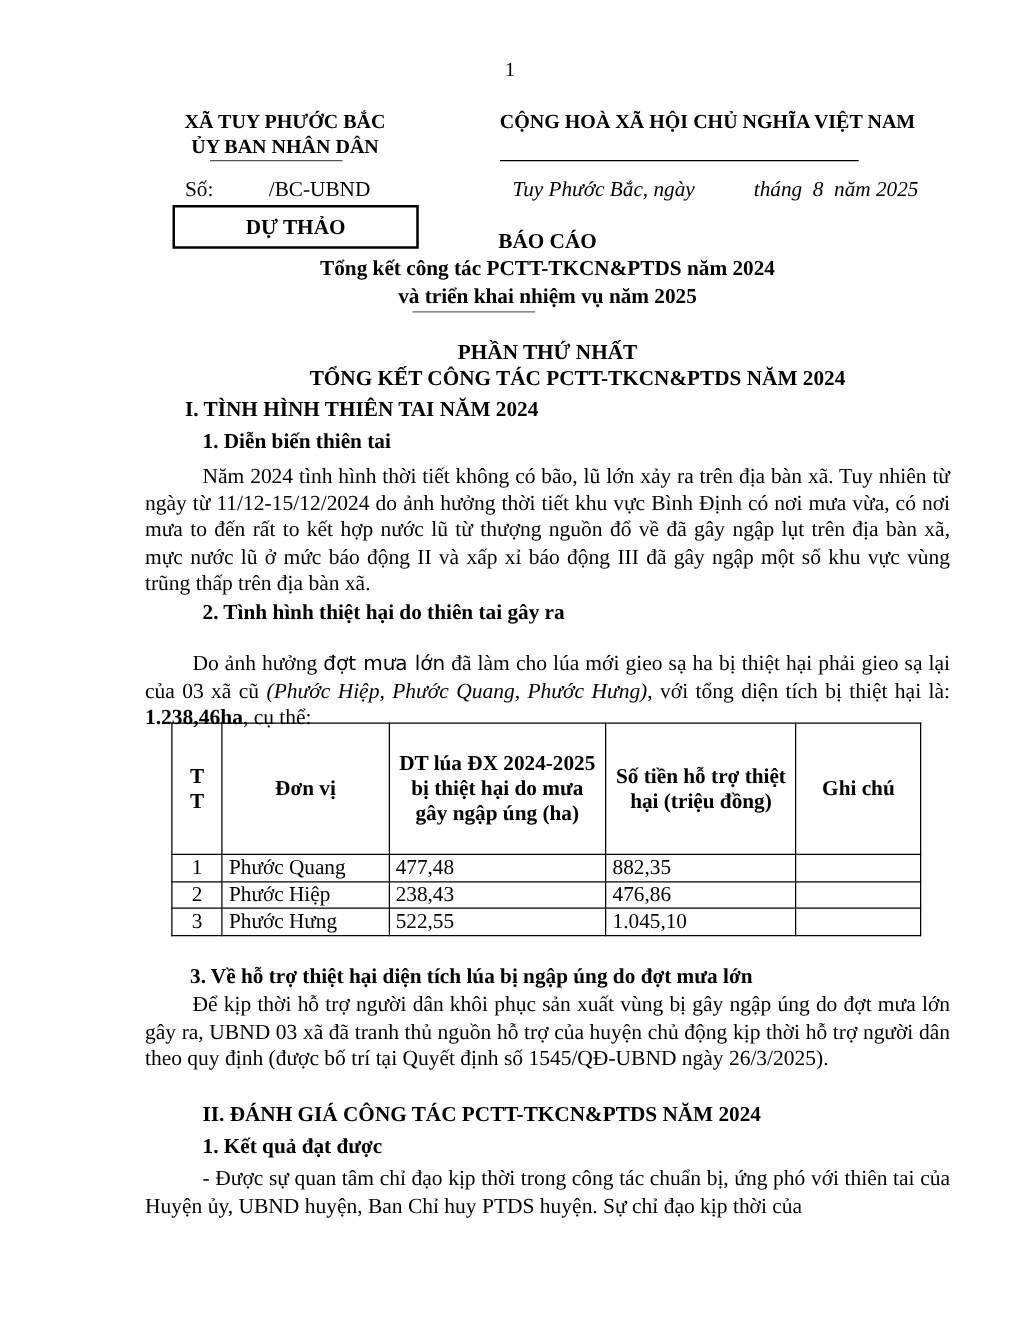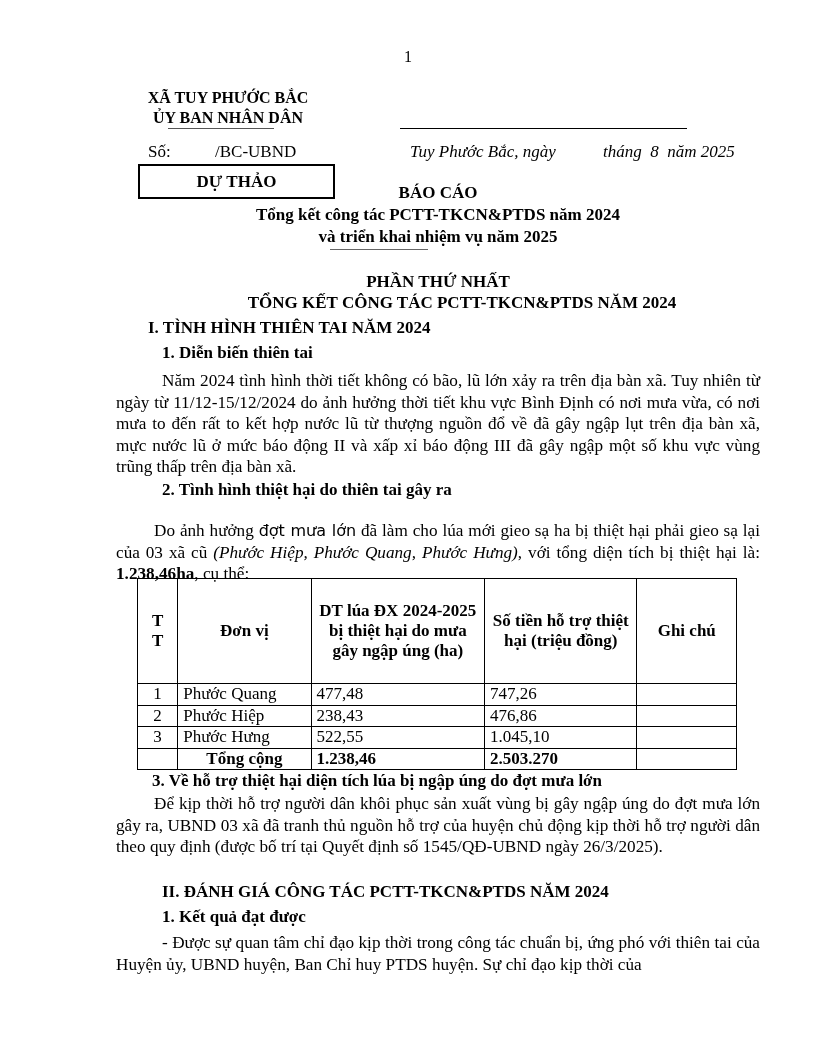--- a/index.html
+++ b/index.html
@@ -35,20 +35,21 @@
 
 <div class="abs page-num">1</div>
 
 <div class="abs hdr-left" style="top:88px;">
   <div>XÃ TUY PHƯỚC BẮC</div>
   <div>ỦY BAN NHÂN DÂN</div>
 </div>
 <div class="rule" style="left:168px; top:128px; width:106px; background:#555;"></div>
 
 <div class="abs hdr-right" style="top:88px;">
+  <div class="f16">CỘNG HOÀ XÃ HỘI CHỦ NGHĨA VIỆT NAM</div>
 </div>
 <div class="rule" style="left:400px; top:128px; width:287px;"></div>
 
 <div class="abs f17" style="left:148px; top:142px;">Số:</div>
 <div class="abs f17" style="left:215px; top:142px;">/BC-UBND</div>
 <div class="abs f17 i" style="left:410px; top:142px;">Tuy Phước Bắc, ngày</div>
 <div class="abs f17 i" style="left:603px; top:142px; white-space:pre;">tháng  8  năm 2025</div>
 
 <div class="abs draft-box">DỰ THẢO</div>
 
@@ -88,42 +89,35 @@
       <th>DT lúa ĐX 2024-2025 bị thiệt hại do mưa gây ngập úng (ha)</th>
       <th>Số tiền hỗ trợ thiệt hại (triệu đồng)</th>
       <th>Ghi chú</th>
     </tr>
   </thead>
   <tbody>
     <tr>
       <td class="ctr">1</td>
       <td>Phước Quang</td>
       <td class="num">477,48</td>
-      <td class="num">747,26</td>
+      <td class="num">882,35</td>
       <td></td>
     </tr>
     <tr>
       <td class="ctr">2</td>
       <td>Phước Hiệp</td>
       <td class="num">238,43</td>
       <td class="num">476,86</td>
       <td></td>
     </tr>
     <tr>
       <td class="ctr">3</td>
       <td>Phước Hưng</td>
       <td class="num">522,55</td>
       <td class="num">1.045,10</td>
-      <td></td>
-    </tr>
-    <tr>
-      <td></td>
-      <td class="ctr b">Tổng cộng</td>
-      <td class="num b">1.238,46</td>
-      <td class="num b">2.503.270</td>
       <td></td>
     </tr>
   </tbody>
 </table>
 
 <div class="abs b f17" style="left:152px; top:771px;">3. Về hỗ trợ thiệt hại diện tích lúa bị ngập úng do đợt mưa lớn</div>
 <div class="para" style="top:793px;">
   <span style="display:inline-block; width:38px;"></span><span>Để kịp thời hỗ trợ người dân khôi phục sản xuất vùng bị gây ngập úng do đợt mưa lớn gây ra, UBND 03 xã đã tranh thủ nguồn hỗ trợ của huyện chủ động kịp thời hỗ trợ người dân theo quy định (được bố trí tại Quyết định số 1545/QĐ-UBND ngày 26/3/2025).</span>
 </div>
 

